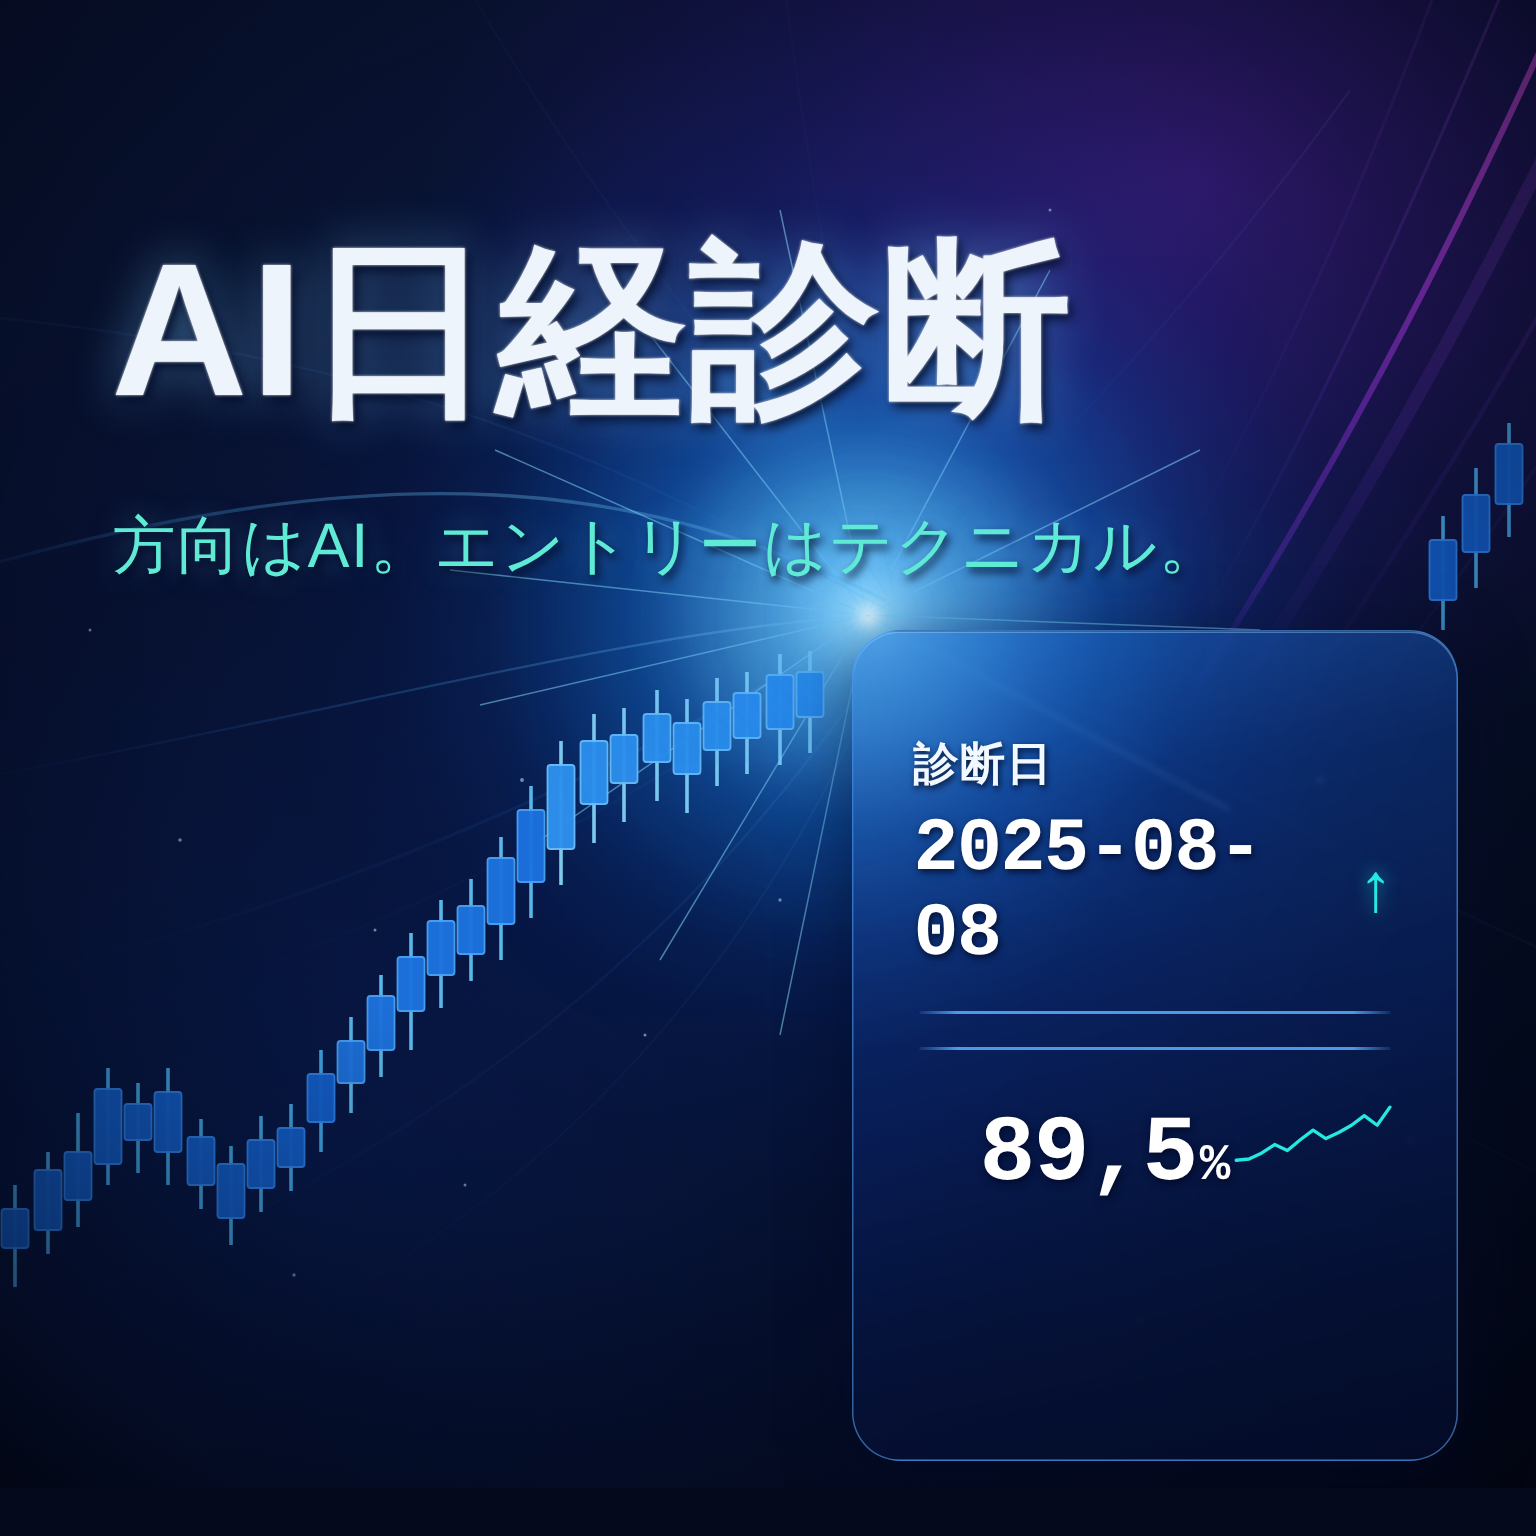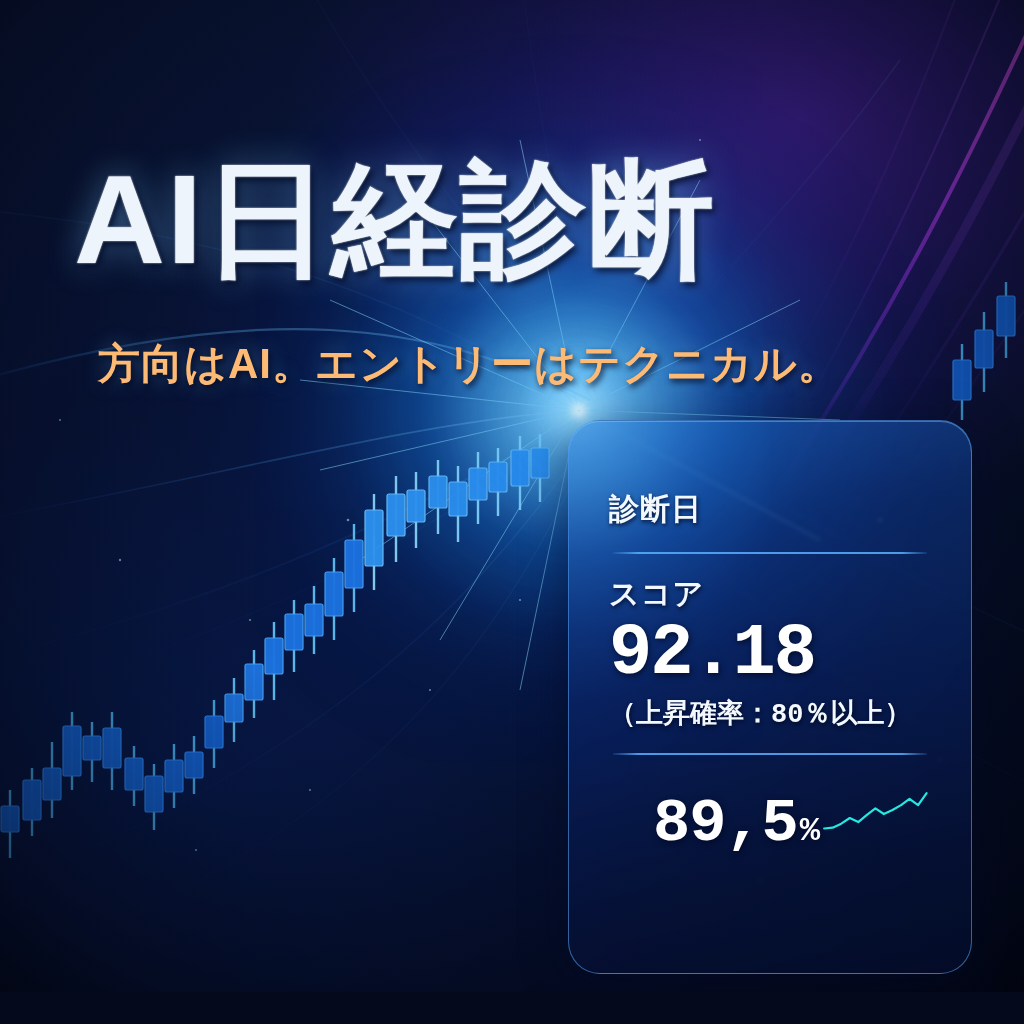--- a/index.html
+++ b/index.html
@@ -41,23 +41,23 @@
     position:absolute;left:74px;top:156px;
     font-size:126px;line-height:1.02;font-weight:700;letter-spacing:2px;
     color:#eef4fc;
     text-shadow:
       0 0 2px rgba(255,255,255,0.9),
       3px 4px 7px rgba(0,10,40,0.85),
       0 0 34px rgba(120,200,255,0.45);
     white-space:nowrap;
   }
   .subtitle{
-    position:absolute;left:98px;top:336px;
-    font-size:42px;font-weight:700;letter-spacing:1px;
-    color:#fdba74;
+    position:absolute;left:75px;top:336px;
+    font-size:42px;font-weight:400;letter-spacing:1px;
+    color:#5eead4;
     text-shadow:2px 3px 6px rgba(0,8,34,0.9), 0 0 20px rgba(110,195,255,0.40);
     white-space:nowrap;
   }
 
   
   .card{
     position:absolute;left:568px;top:420px;width:402px;height:552px;
     border-radius:32px;
     background:
       linear-gradient(168deg, rgba(28,110,205,0.55) 0%, rgba(17,66,160,0.50) 22%, rgba(10,38,112,0.55) 52%, rgba(6,20,64,0.68) 78%, rgba(4,13,44,0.78) 100%);
@@ -273,29 +273,28 @@
 
   <div class="title">AI日経診断</div>
   <div class="subtitle">方向はAI。エントリーはテクニカル。</div>
 
   <div class="card">
     <div class="card-sheen"></div>
     <div class="card-inner">
 
       <div class="sec-date">
         <div class="field-label">診断日</div>
+        <div class="date-row">
+          <span class="date-value">2025-08-08</span>
+          <span class="arrow-up">↑</span>
+        </div>
       </div>
 
       <div class="divider"></div>
 
-      <div class="sec-score">
-        <div class="field-label">スコア</div>
-        <div class="score-value">92.18</div>
-        <div class="score-note">（上昇確率：80％以上）</div>
-      </div>
 
       <div class="divider"></div>
 
       <div class="sec-acc">
         <div class="acc-row">
           <div class="acc-value">
             <span>89,5</span><span class="acc-pct">%</span>
           </div>
           <svg class="spark" width="160" height="70" viewBox="0 0 160 70">
             <polyline id="sparkline" fill="none" stroke="#25e8e0" stroke-width="3.2" stroke-linecap="round" stroke-linejoin="round" points="6.0,61.7 18.3,60.5 30.7,54.7 43.0,46.6 55.3,52.4 67.7,42.0 80.0,32.7 92.3,40.8 104.7,35.0 117.0,28.0 129.3,18.8 141.7,28.0 154.0,10.6"></polyline>

